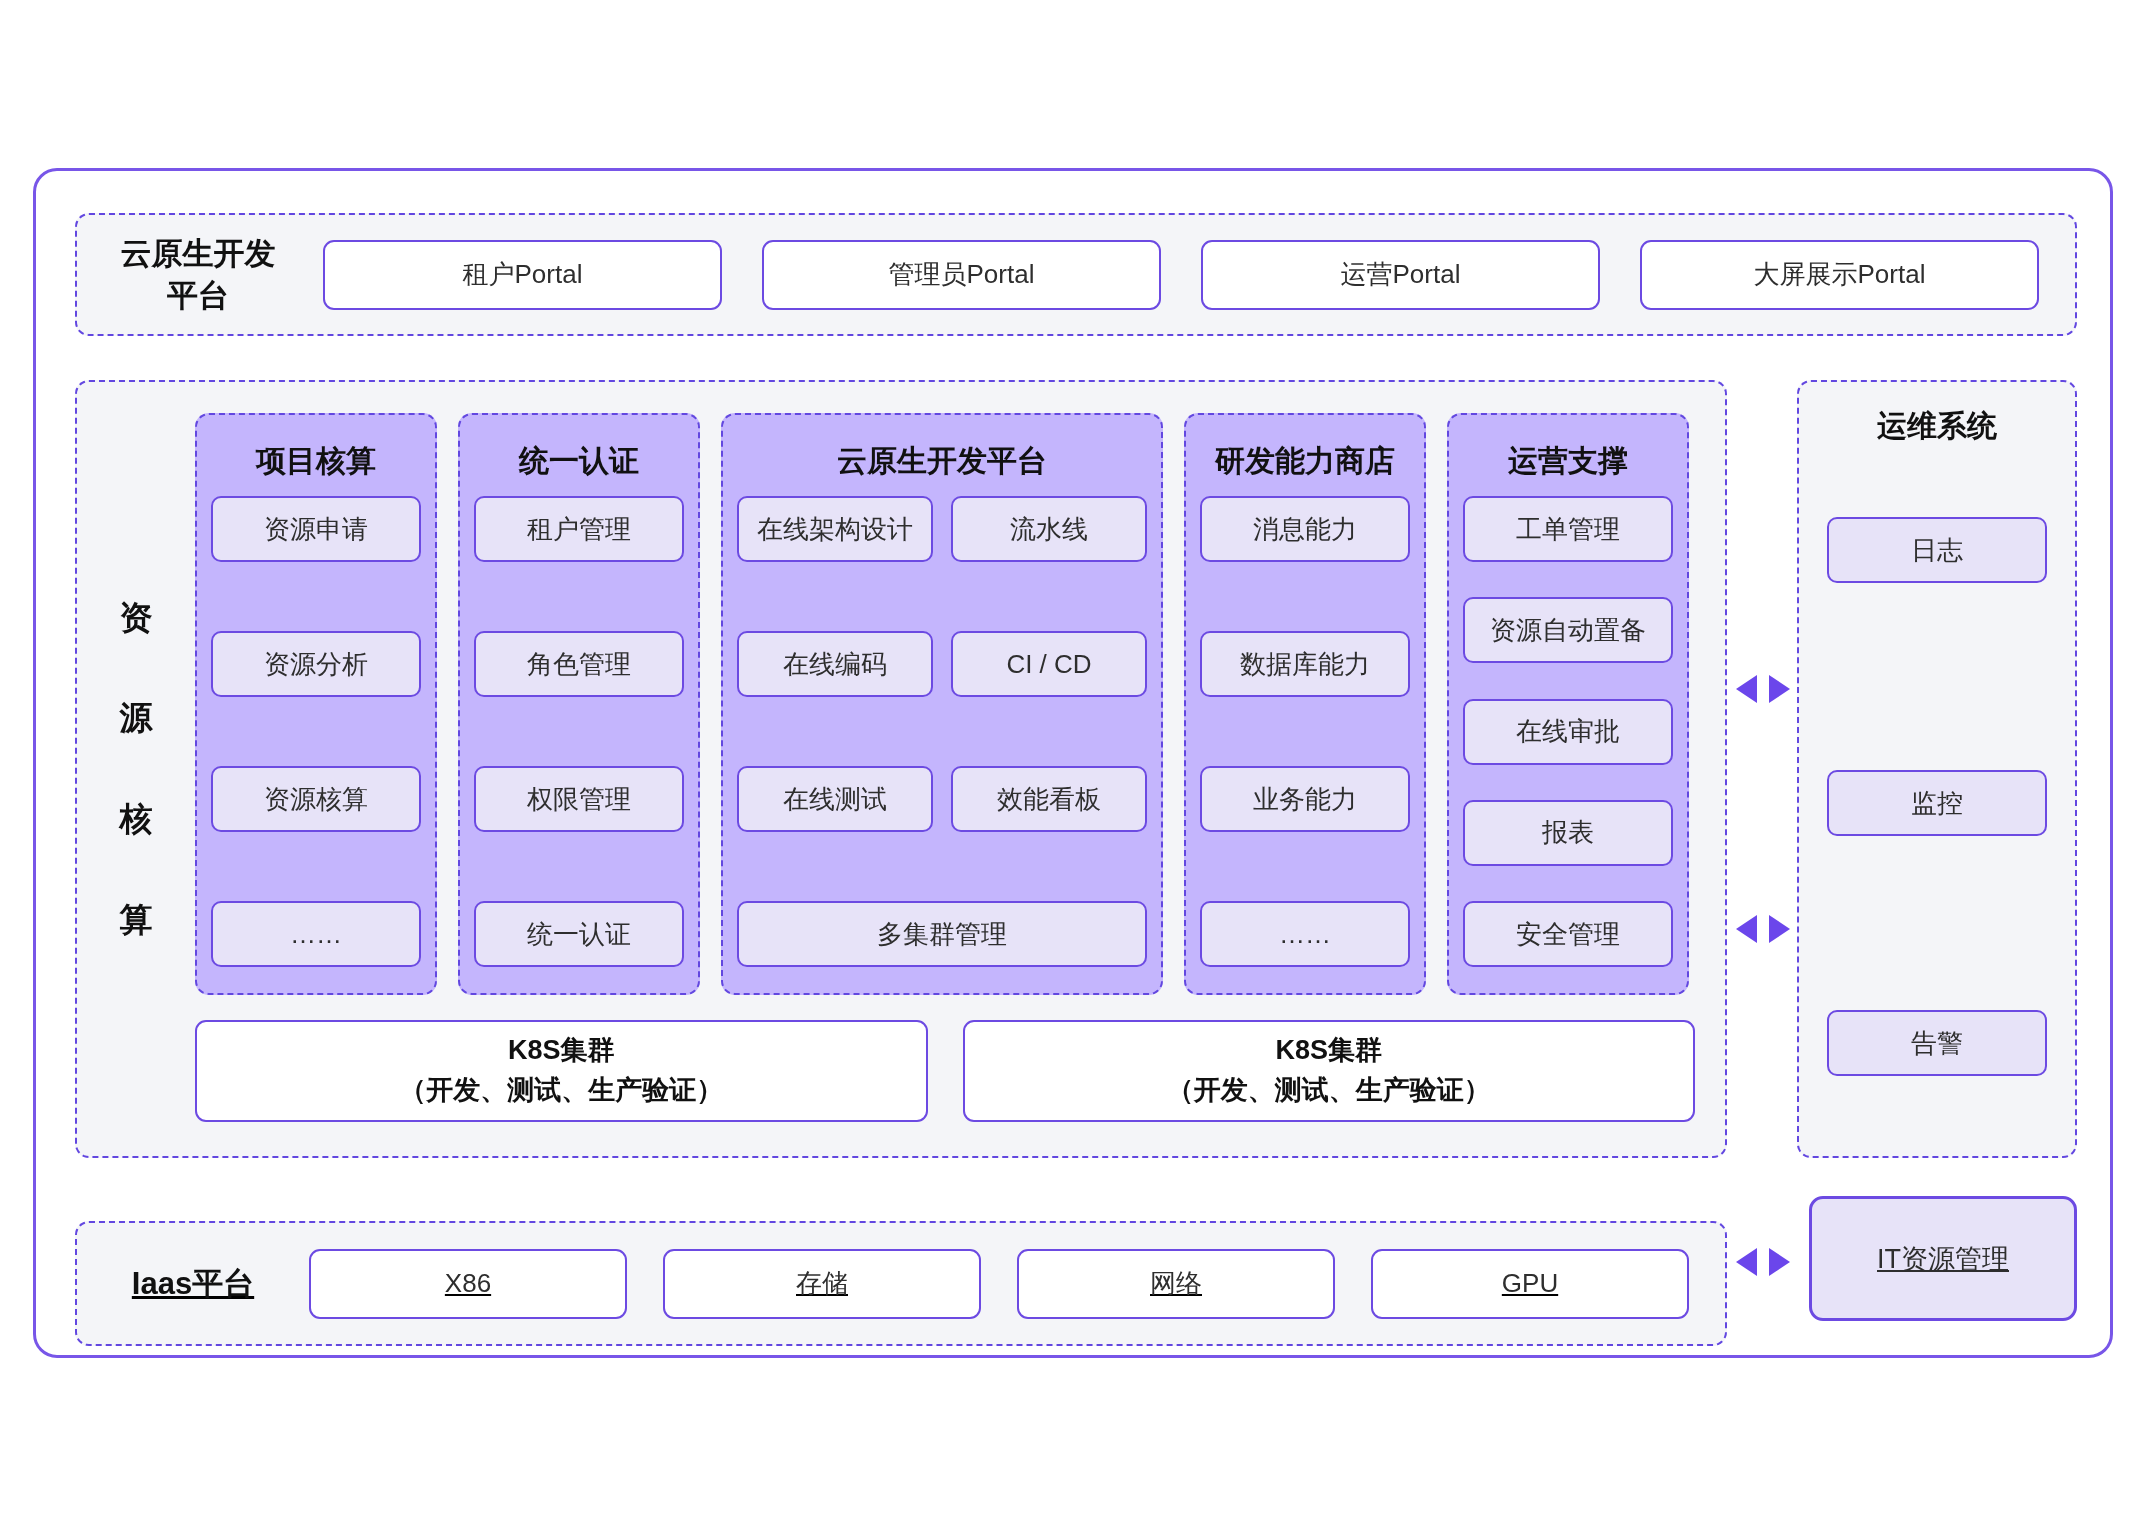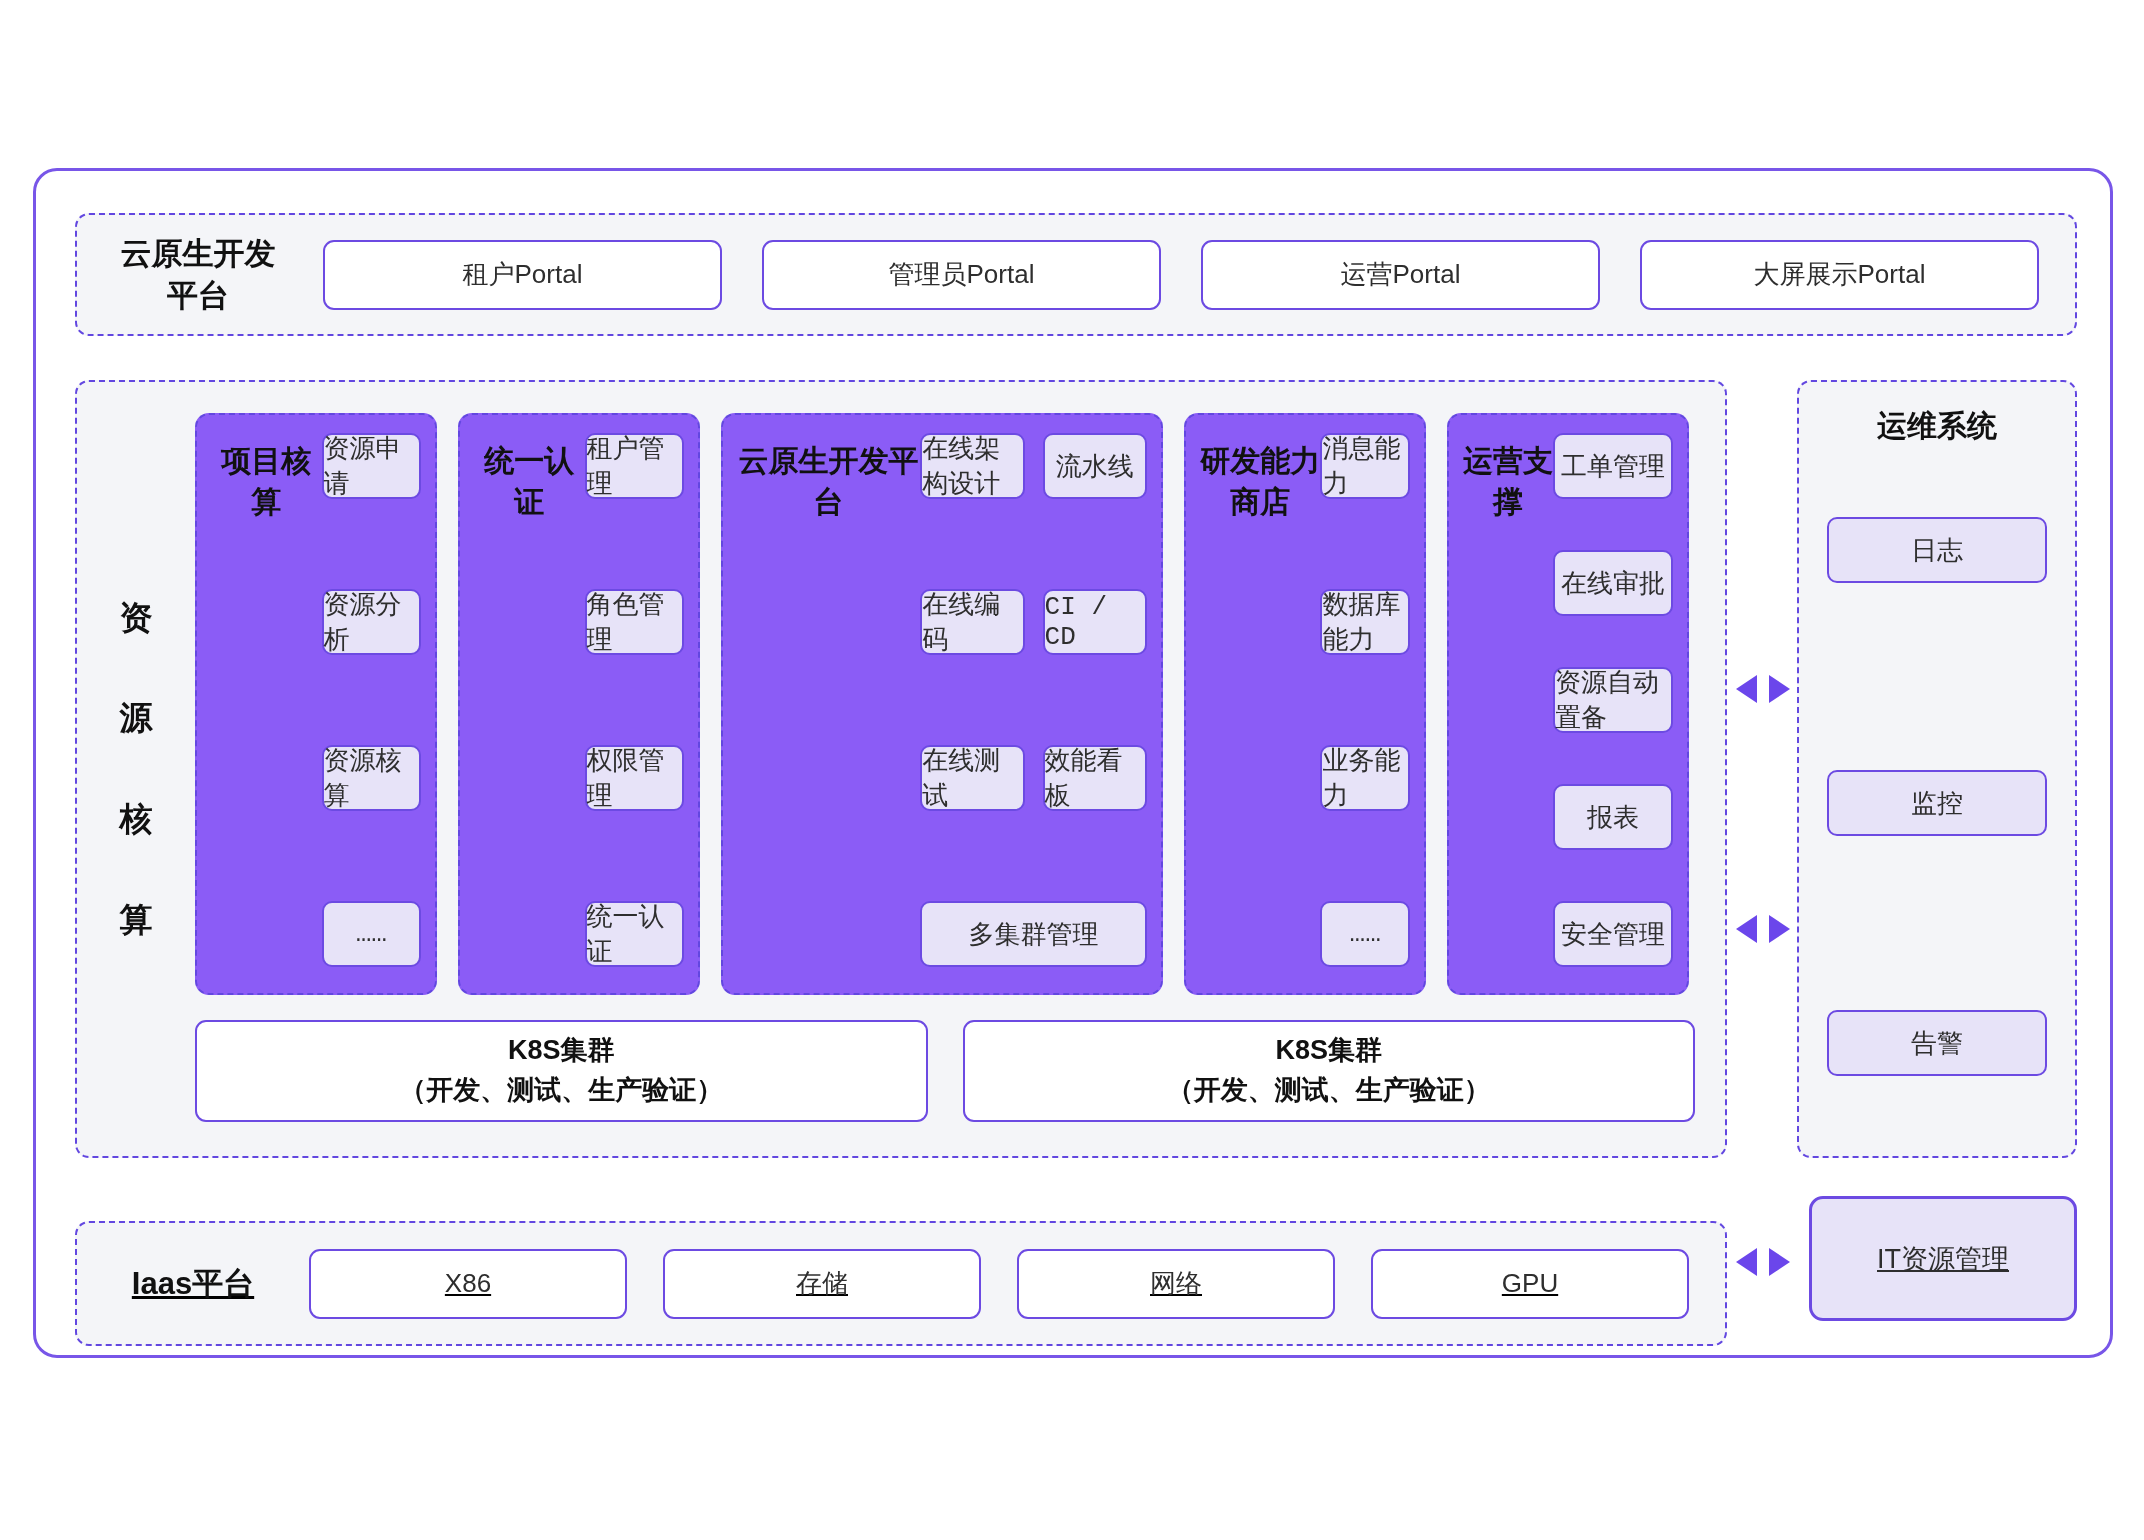--- a/index.html
+++ b/index.html
@@ -33,22 +33,22 @@
   .portal-bar{left:39px;top:42px;width:2002px;height:123px;}
 
   
   .middle{position:absolute;left:39px;top:209px;width:1652px;height:778px;
           background:var(--section-bg);border:2px dashed var(--dash-border);border-radius:14px;}
   .vlabel{position:absolute;left:0;top:0;width:118px;height:100%;
           display:flex;align-items:center;justify-content:center;}
   .vlabel-text{width:36px;font-size:33px;font-weight:700;line-height:3.05;
                word-break:break-all;text-align:center;color:var(--heading-text);}
   .cols{position:absolute;left:118px;top:31px;width:1495px;height:582px;display:flex;gap:21px;}
-  .col{background:#8b5cf6;border:2px dashed var(--dash-border);border-radius:14px;
-       padding:18px 14px 26px;display:flex;flex-direction:row;font-family:Liberation Mono, monospace;}
+  .col{background:#c4b5fd;border:2px dashed var(--dash-border);border-radius:14px;
+       padding:18px 14px 26px;display:flex;flex-direction:column;}
   .col-sm{flex:0 0 242px;}
   .col-lg{flex:0 0 442px;}
   .col-title{font-size:30px;font-weight:700;color:var(--heading-text);text-align:center;
              padding:8px 0 14px;}
   .col-items{flex:1 1 auto;display:flex;flex-direction:column;justify-content:space-between;}
   .row2{display:flex;gap:18px;}
   .row2 .item-box{flex:1 1 0;}
 
   
   .k8s-row{position:absolute;left:118px;top:638px;width:1500px;height:102px;display:flex;gap:35px;}
@@ -150,22 +150,22 @@
             <div class="item-box">数据库能力</div>
             <div class="item-box">业务能力</div>
             <div class="item-box">……</div>
           </div>
         </div>
 
         <div class="col col-sm">
           <div class="col-title">运营支撑</div>
           <div class="col-items">
             <div class="item-box">工单管理</div>
+            <div class="item-box">资源自动置备</div>
             <div class="item-box">在线审批</div>
-            <div class="item-box">资源自动置备</div>
             <div class="item-box">报表</div>
             <div class="item-box">安全管理</div>
           </div>
         </div>
 
       </div>
 
       <div class="k8s-row">
         <div class="k8s-box">
           <div class="k8s-line">K8S集群</div>

